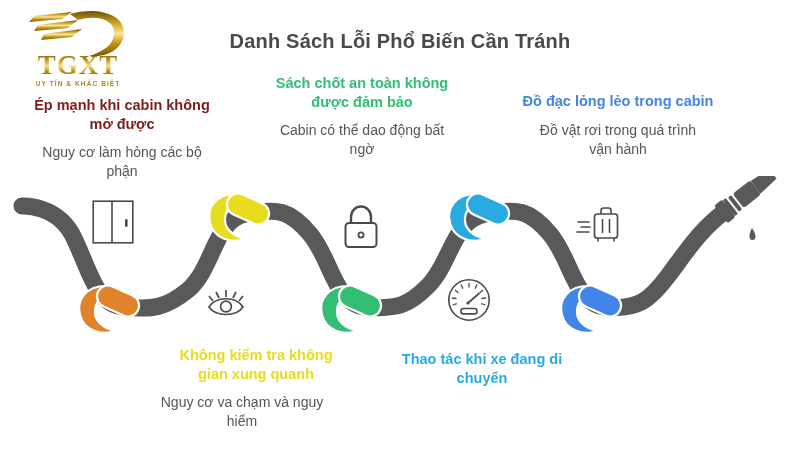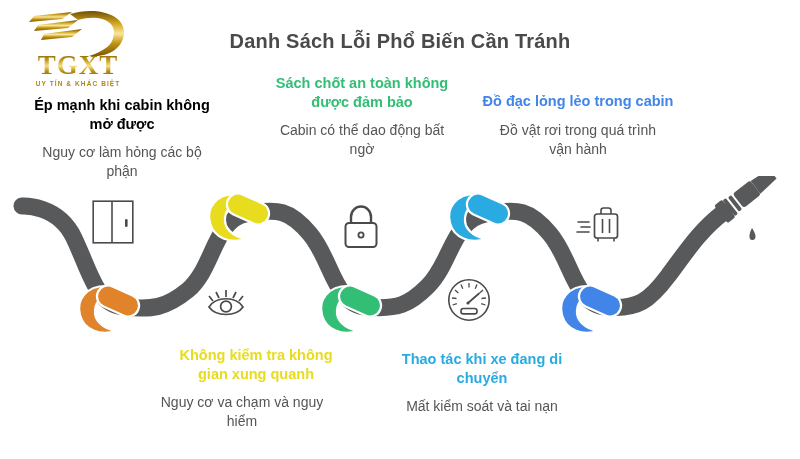--- a/index.html
+++ b/index.html
@@ -86,21 +86,21 @@
   }
   .callout .c-sub {
     font-size: 14px;
     line-height: 1.38;
     color: #555555;
     margin: 10px;
   }
 
   #callout-0 { left: 26px;  top: 96px;  width: 192px; }
   #callout-1 { left: 266px; top: 74px;  width: 192px; }
-  #callout-2 { left: 482px; top: 92px;  width: 192px; }
+  #callout-2 { left: 522px; top: 92px;  width: 192px; }
   #callout-3 { left: 146px; top: 346px; width: 192px; }
   #callout-4 { left: 386px; top: 350px; width: 192px; }
 
   
   #illustration {
     position: absolute;
     left: 0;
     top: 176px;
     width: 800px;
     height: 170px;
@@ -142,42 +142,41 @@
                C74 40 80 33 78 26 C77 21 74 17 70 16 Z" fill="#ffffff"></path>
     </svg>
   </div>
   <div id="logo-word">TGXT</div>
   <div id="logo-tagline">UY TÍN &amp; KHÁC BIỆT</div>
 </div>
 
 <div id="page-title">Danh Sách Lỗi Phổ Biến Cần Tránh</div>
 
 <div class="callout" id="callout-0">
-  <p class="c-head" style="color: #000000;">Ép mạnh khi cabin không mở được</p>
+  <p class="c-head" style="color: #7f1d1d;">Ép mạnh khi cabin không mở được</p>
   <p class="c-sub">Nguy cơ làm hỏng các bộ phận</p>
 </div>
 
 <div class="callout" id="callout-1">
   <p class="c-head" style="color: rgb(51, 190, 117);">Sách chốt an toàn không được đảm bảo</p>
   <p class="c-sub">Cabin có thể dao động bất ngờ</p>
 </div>
 
 <div class="callout" id="callout-2">
   <p class="c-head" style="color: rgb(66, 133, 232);">Đồ đạc lỏng lẻo trong cabin</p>
   <p class="c-sub">Đồ vật rơi trong quá trình vận hành</p>
 </div>
 
 <div class="callout" id="callout-3">
   <p class="c-head" style="color: rgb(232, 220, 30); margin-left: 28px;">Không kiểm tra không gian xung quanh</p>
   <p class="c-sub">Nguy cơ va chạm và nguy hiểm</p>
 </div>
 
 <div class="callout" id="callout-4">
   <p class="c-head" style="color: rgb(41, 171, 226);">Thao tác khi xe đang di chuyển</p>
-  <p class="c-sub">Mất kiểm soát và tai nạn</p>
 </div>
 
 <div id="illustration">
   <svg width="800" height="170" viewBox="0 0 800 170">
 
     <path id="hose-path" d="M22 30
              C 22 30, 58 28, 74 62
              C 92 100, 96 128, 124 131
              C 152 134, 166 132, 188 114
              C 214 92, 214 44, 246 38

